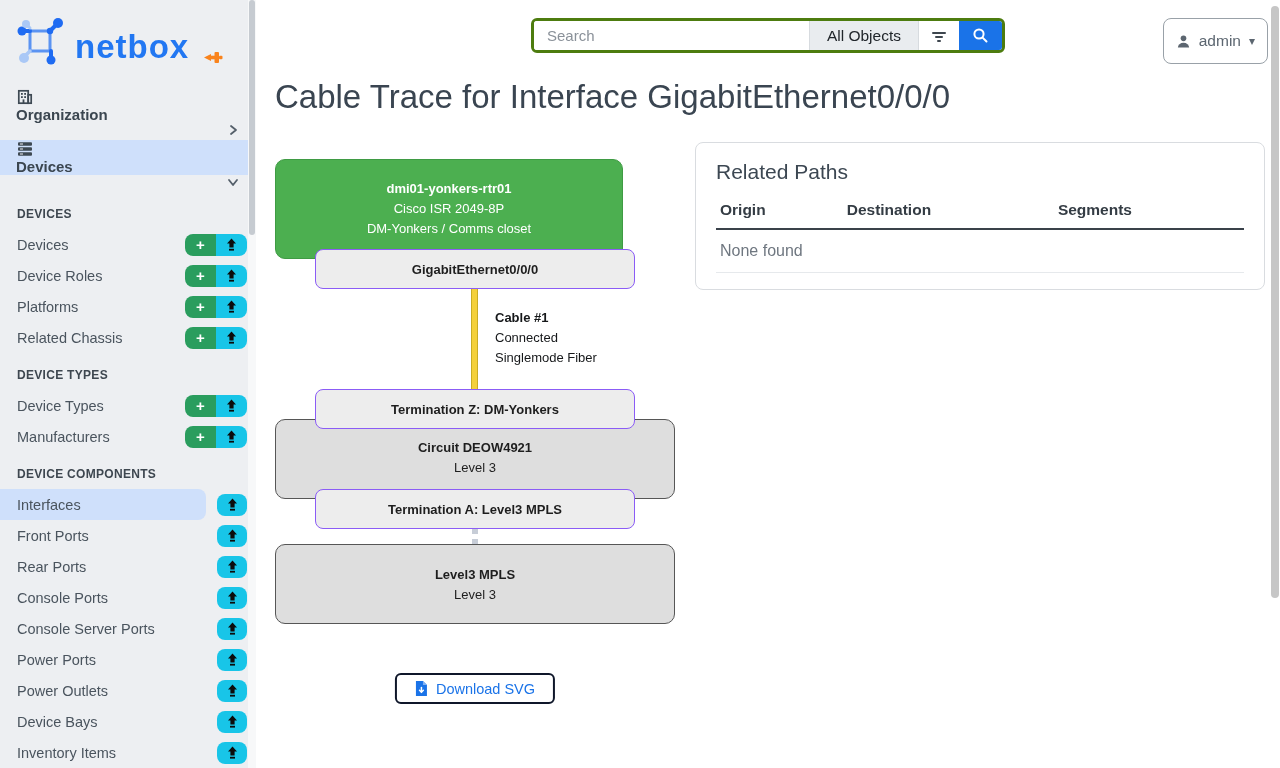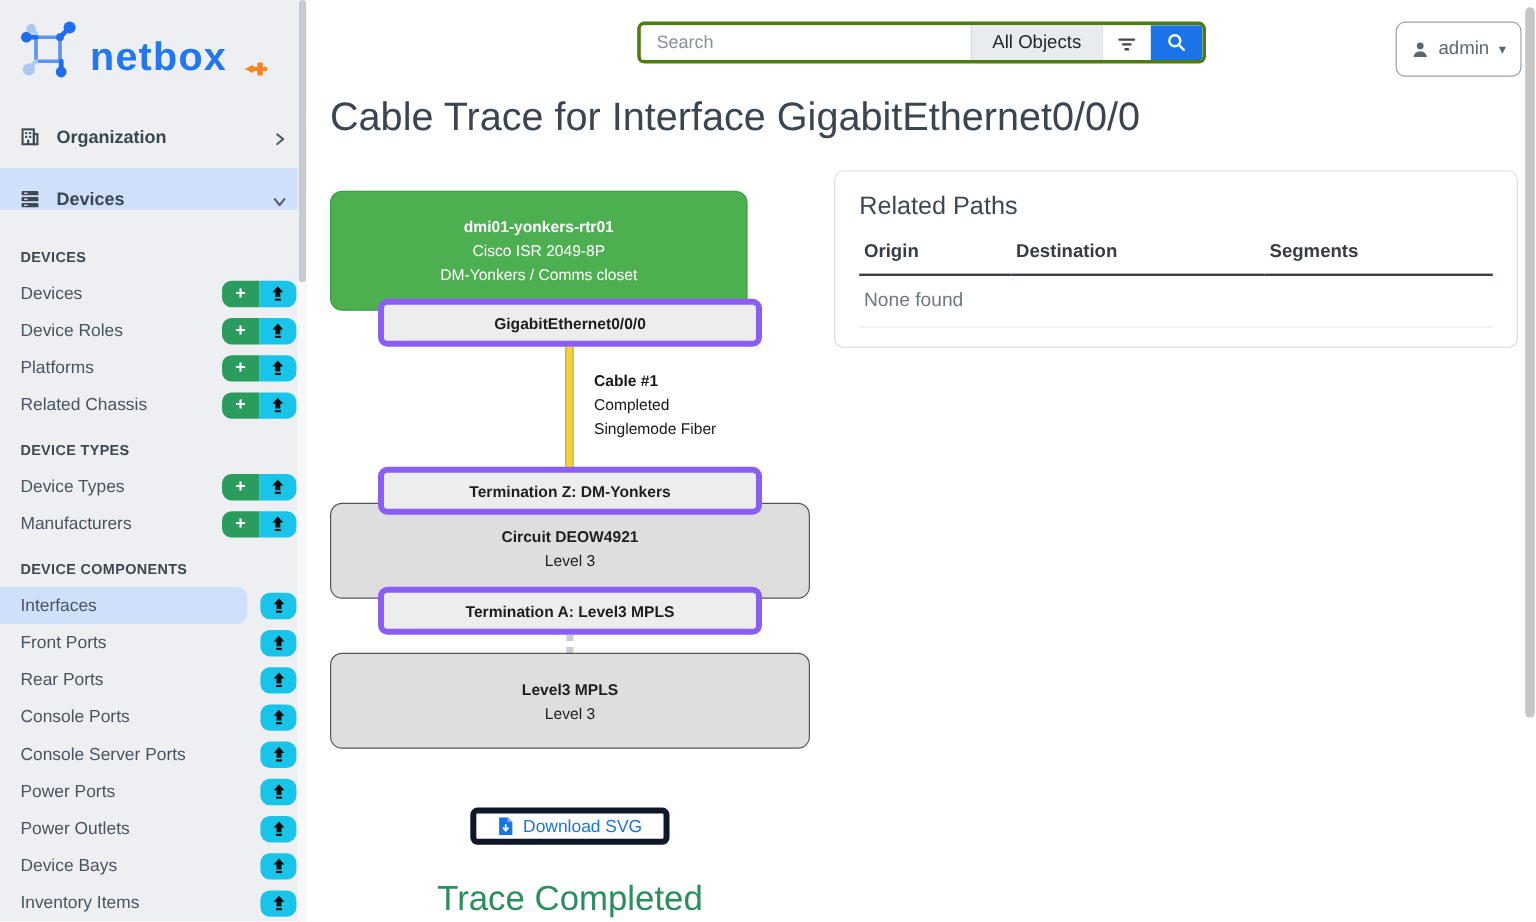--- a/index.html
+++ b/index.html
@@ -14,22 +14,22 @@
   .sidebar {
     width:256px; min-width:256px; height:768px; position:relative;
     background:#edeff2; overflow:hidden;
   }
   .brand { display:flex; align-items:flex-end; padding:14px 14px 6px 14px; }
   .wordmark { font-size:33px; font-weight:bold; color:#2277f2; margin-left:9px; letter-spacing:1px; }
   .pin-wrap { margin-left:auto; margin-right:18px; display:flex; align-items:center; }
 
   .nav-top { margin-top:16px; }
   .nav-item {
-    display:flex; align-items:flex-end; height:35px; padding:0 16px;
-    color:#3b4650; font-weight:bold; font-size:15px; margin-bottom:17px; cursor:pointer;
+    display:flex; align-items:flex-start; height:35px; padding:0 16px;
+    color:#3b4650; font-weight:bold; font-size:15px; margin-bottom:17px; cursor:pointer;flex-direction:column;
   }
   .nav-item.active { background:#cfe0fb; }
   .nav-icon { margin-right:13px; display:flex; }
   .nav-chevron { margin-left:auto; display:flex; }
 
   .side-section-title {
     font-size:12px; font-weight:bold; color:#3e4750;
     padding:15px 0 8px 17px; letter-spacing:.3px;
   }
   .side-row {
@@ -103,21 +103,21 @@
   
   .trace-col { width:400px; min-width:400px; margin-right:20px; margin-top:17px; position:relative; height:625px; }
   .t-device {
     position:absolute; left:0; top:0; width:348px; height:100px;
     background:#4caf50; border:1px solid #3f9b44; border-radius:10px;
     color:#fff; text-align:center; padding-top:19px; font-size:13px; line-height:20px; z-index:1;
   }
   .t-name { font-weight:bold; }
   .t-mid {
     position:absolute; left:40px; width:320px; height:40px;
-    background:#ededed; border:5px solid #8b5cf6; border-radius:8px;
+    background:#ededed; border:1px solid #8b5cf6; border-radius:8px;
     display:flex; align-items:center; justify-content:center;
     font-size:13px; font-weight:bold; color:#1e1e1e; z-index:3;
   }
   .t-iface { top:90px; }
   .t-termz { top:230px; }
   .t-terma { top:330px; }
   .t-outer {
     position:absolute; left:0; width:400px; height:80px;
     background:#dedede; border:1px solid #565656; border-radius:10px;
     text-align:center; font-size:13px; line-height:20px; color:#1e1e1e; padding-top:20px; z-index:2;
@@ -128,21 +128,21 @@
     position:absolute; left:196px; top:130px; width:7px; height:100px;
     background:#f4d03a; border-left:1px solid #c9ab23; border-right:1px solid #c9ab23; z-index:1;
   }
   .t-cable-label { position:absolute; left:220px; top:149px; font-size:13px; line-height:20px; color:#16181a; z-index:2; }
   .t-dotted {
     position:absolute; left:197px; top:370px; width:6px; height:40px; z-index:1;
     background:repeating-linear-gradient(to bottom,#c7cdd7 0 5px, transparent 5px 10px);
   }
   .t-download {
     position:absolute; top:514px; left:50%; transform:translateX(-50%);
-    height:31px; border:5px solid #0f172a; color:#1a73e8; border-radius:6px;
+    height:31px; border:2px solid #0f172a; color:#1a73e8; border-radius:6px;
     background:#fff; display:flex; align-items:center; gap:8px; padding:0 18px;
     font-size:14.5px; cursor:pointer; font-family:"Liberation Sans", sans-serif; white-space:nowrap;
   }
   .t-status { position:absolute; top:574px; width:100%; text-align:center; font-size:29px; color:#2a8f5b; }
 
   
   .paths-card {
     flex:1; border:1px solid #d9dce0; border-radius:8px;
     padding:17px 20px 16px 20px; background:#fff;
   }
@@ -479,21 +479,21 @@
         <div>DM-Yonkers / Comms closet</div>
       </div>
 
       <div class="t-mid t-iface">
         <span>GigabitEthernet0/0/0</span>
       </div>
 
       <div class="t-cable"></div>
       <div class="t-cable-label">
         <div class="t-name">Cable #1</div>
-        <div>Completed</div>
+        <div>Connected</div>
         <div>Singlemode Fiber</div>
       </div>
 
       <div class="t-mid t-termz">
         <span>Termination Z: DM-Yonkers</span>
       </div>
 
       <div class="t-outer t-circuit">
         <div class="t-name">Circuit DEOW4921</div>
         <div>Level 3</div>
@@ -517,21 +517,20 @@
             <path d="M8 0 l4 4 h-4 z" fill="#7fb0f3"></path>
             <g stroke="#fff" stroke-width="1.5" stroke-linecap="round">
               <line x1="6.5" y1="6.5" x2="6.5" y2="11"></line>
               <polyline points="4.6,9.2 6.5,11.2 8.4,9.2" fill="none"></polyline>
             </g>
           </svg>
         </span>
         <span>Download SVG</span>
       </button>
 
-      <div class="t-status">Trace Completed</div>
     </div>
 
     <div class="paths-card">
       <div class="paths-title">Related Paths</div>
       <table class="paths-table">
         <thead>
           <tr>
             <th class="col-origin">Origin</th>
             <th class="col-dest">Destination</th>
             <th class="col-seg">Segments</th>

